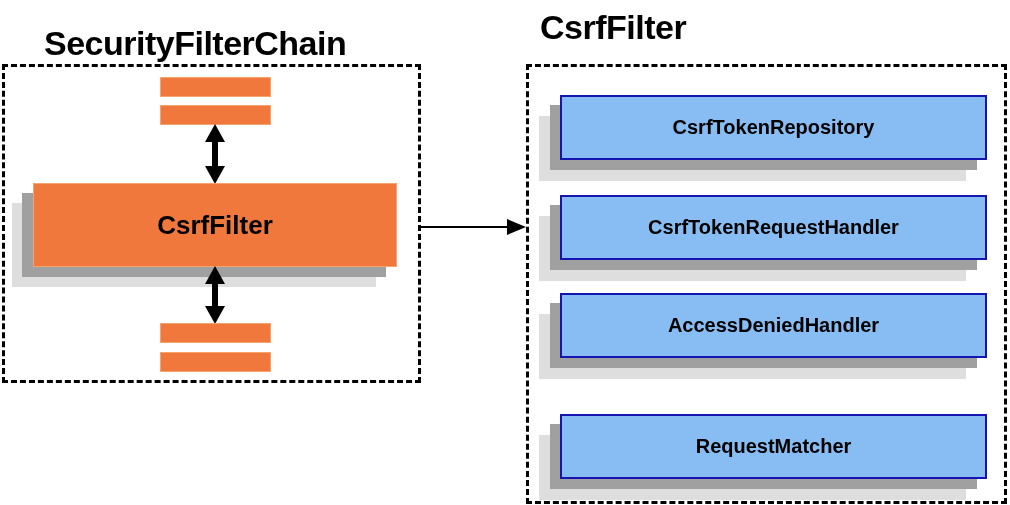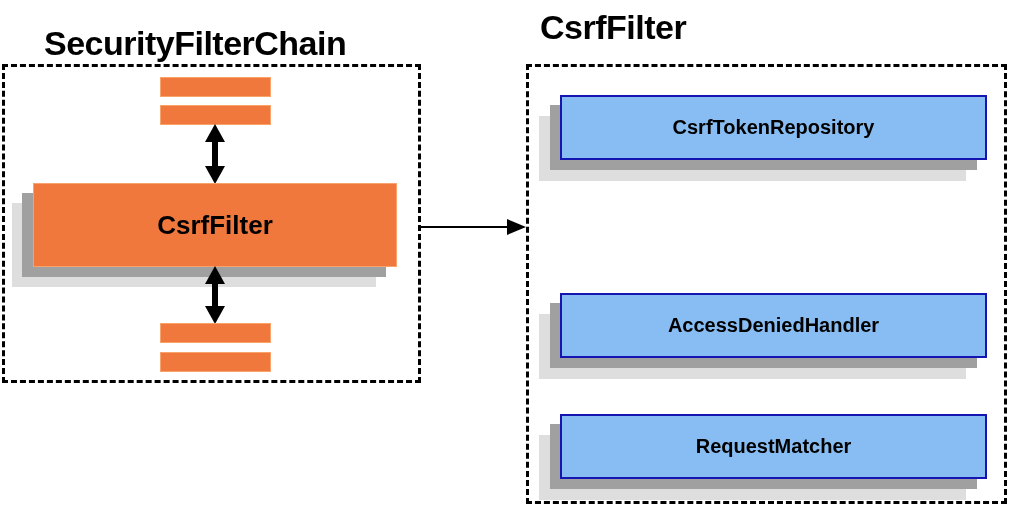--- a/index.html
+++ b/index.html
@@ -92,20 +92,23 @@
     <line x1="0" y1="10" x2="87" y2="10" stroke="#000" stroke-width="2"></line>
     <polygon points="86,2 86,18 105,10" fill="#000"></polygon>
   </svg>
 
   <div class="dashed-container" id="right-container">
 
     <div class="component-box" id="component-1">
       <span>CsrfTokenRepository</span>
     </div>
 
+    <div class="component-box" id="component-2">
+      <span>CsrfTokenRequestHandler</span>
+    </div>
 
     <div class="component-box" id="component-3">
       <span>AccessDeniedHandler</span>
     </div>
 
     <div class="component-box" id="component-4">
       <span>RequestMatcher</span>
     </div>
   </div>
 

